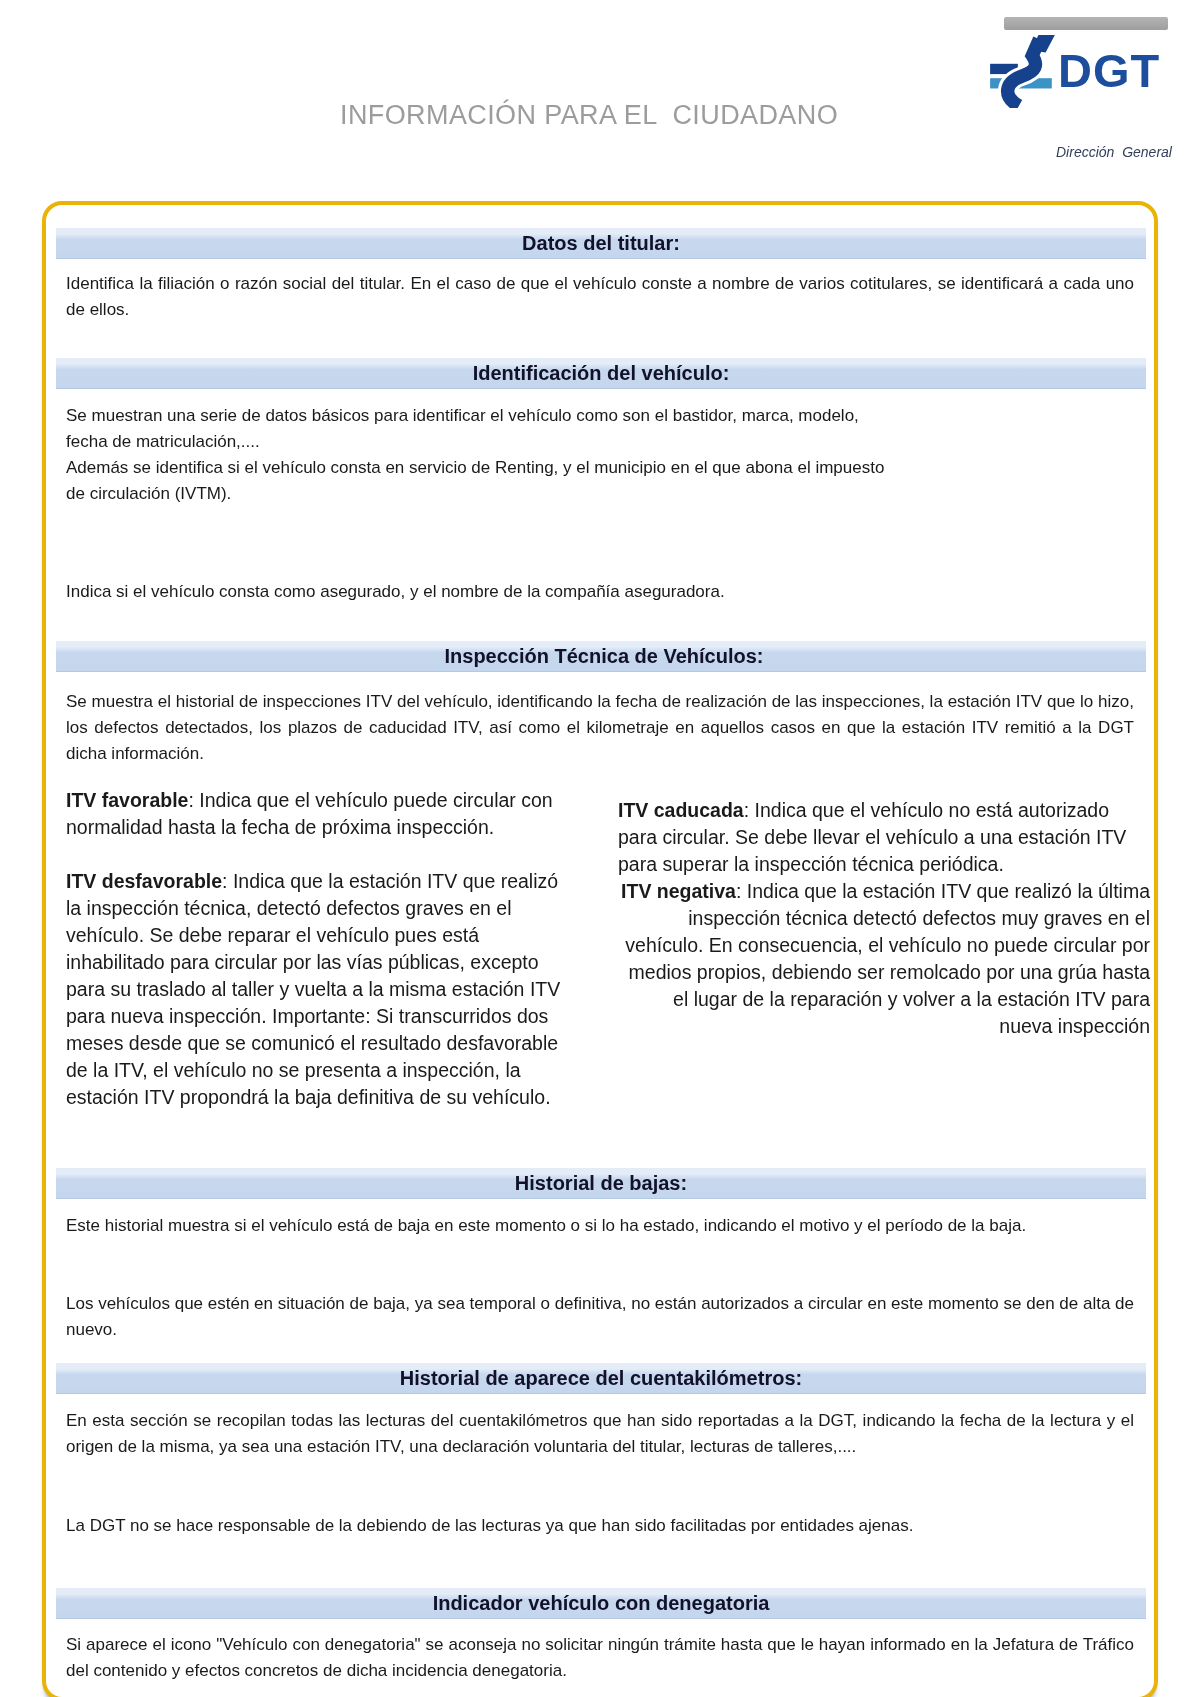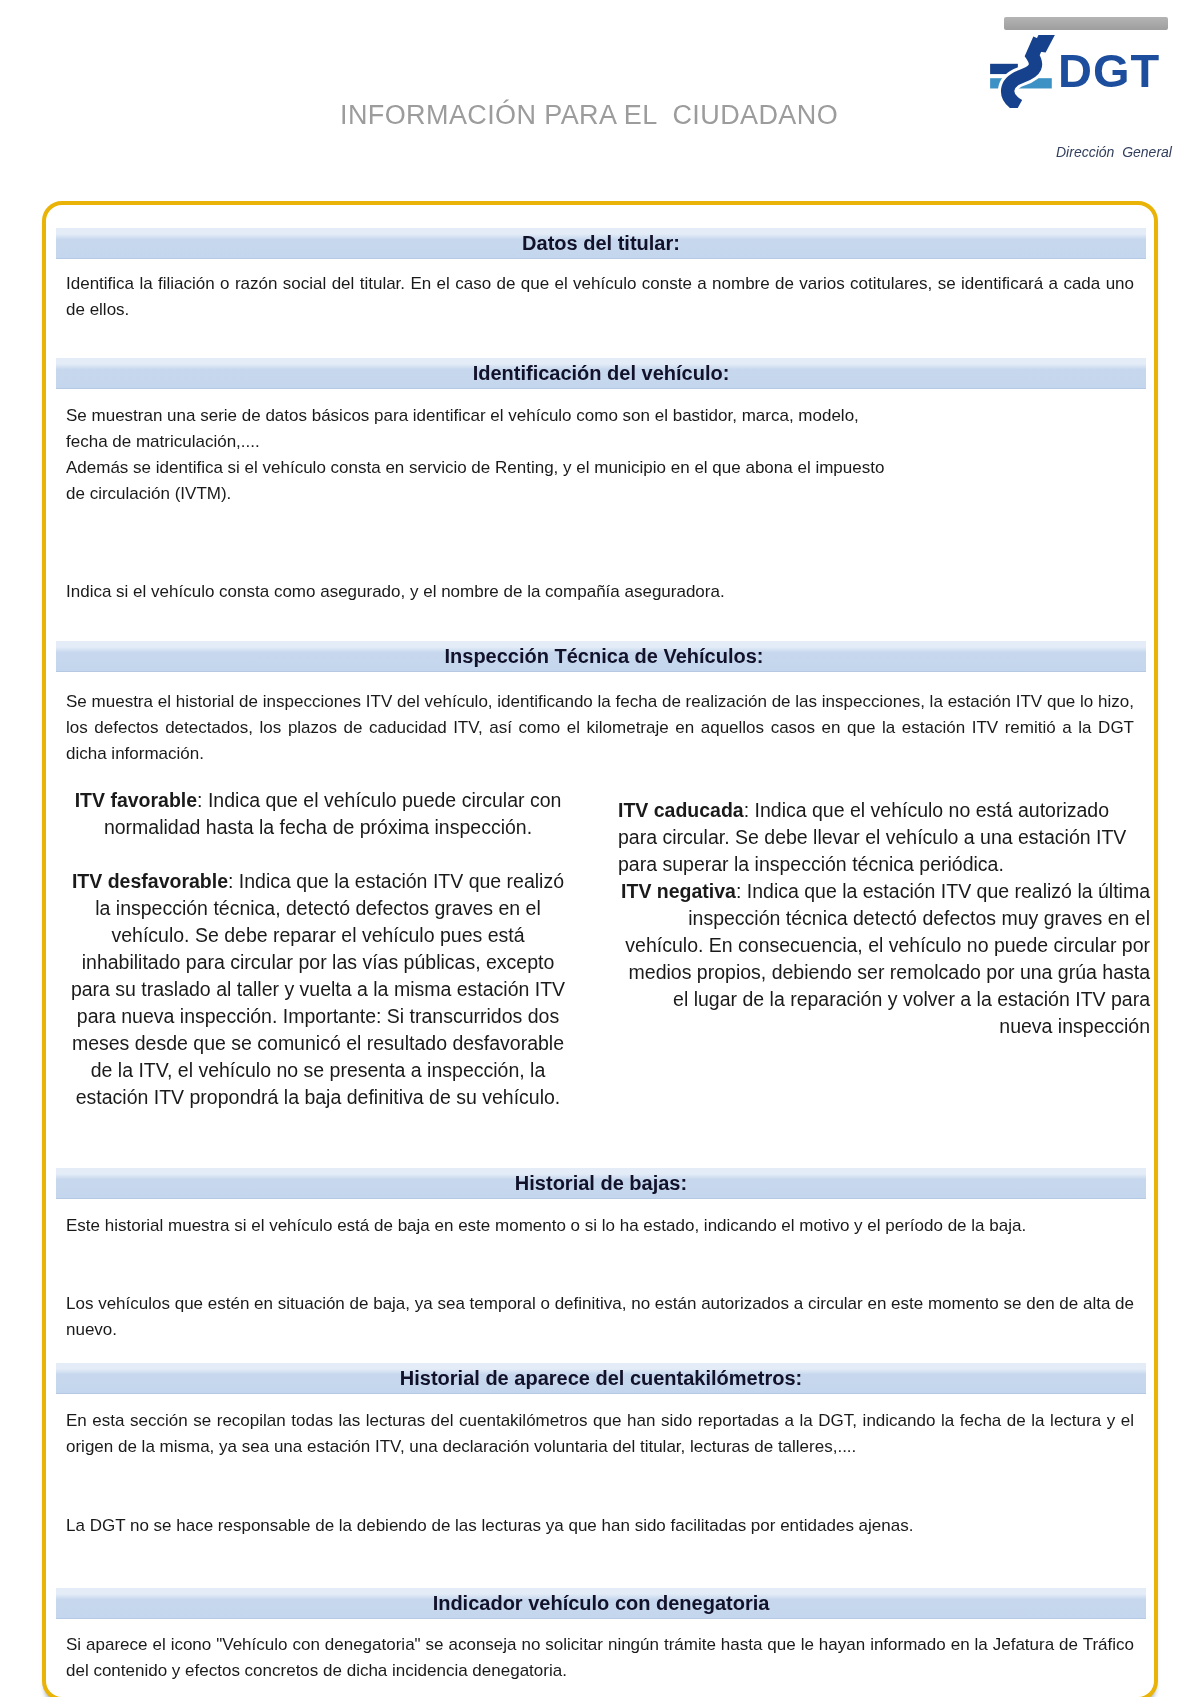--- a/index.html
+++ b/index.html
@@ -30,21 +30,21 @@
   .sec-bar{position:absolute;left:10px;right:8px;height:30px;text-align:center;
     font-weight:bold;font-size:20px;line-height:30px;color:#11112a;
     background:linear-gradient(180deg,#e3ecf7 0%,#e3ecf7 20%,#c7d8ee 38%,#c4d6ed 100%);
     border-bottom:1px solid #b5c9e2;}
   
   .para{position:absolute;left:20px;width:1068px;font-size:17px;line-height:26px;color:#1a1a1a;}
   .j{text-align:justify;}
   .prelines{white-space:pre-line;}
   
   .col{position:absolute;font-size:19.5px;line-height:27px;color:#1a1a1a;}
-  .col-left{left:20px;top:582px;width:504px;text-align:center;}
+  .col-left{left:20px;top:582px;width:504px;}
   .col-right{left:572px;top:592px;width:532px;}
   .col p{margin:0;}
   .col p + p{margin-top:27px;}
   .col-right p + p{margin-top:0;text-align:right;}
   .col b{font-weight:bold;}
   
   .bar-titular{top:23px;}          .p-titular{top:66px;}
   .bar-identificacion{top:153px;}  .p-identificacion{top:198px;}
   .bar-seguro{top:328px;}          .p-seguro{top:374px;}
   .bar-itv{top:436px;padding-left:6px;}             .p-itv{top:484px;}

